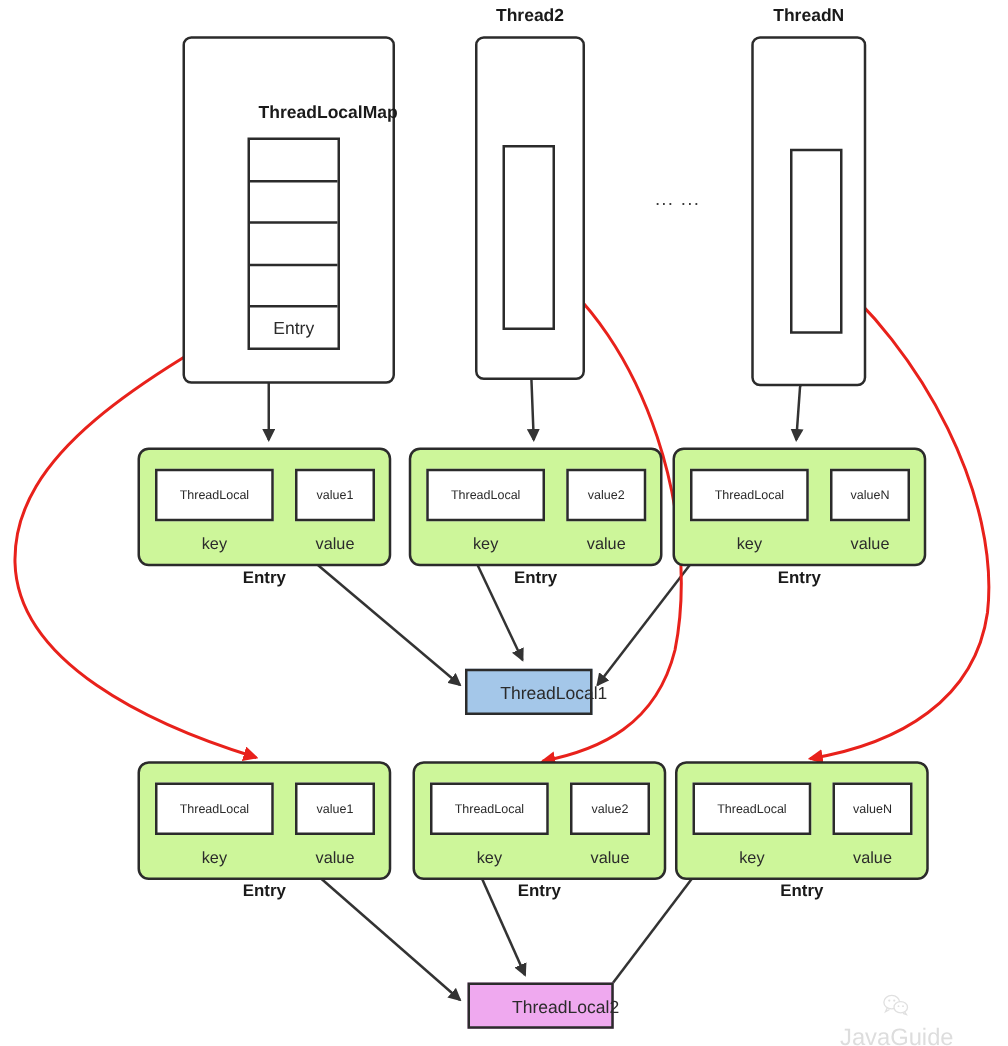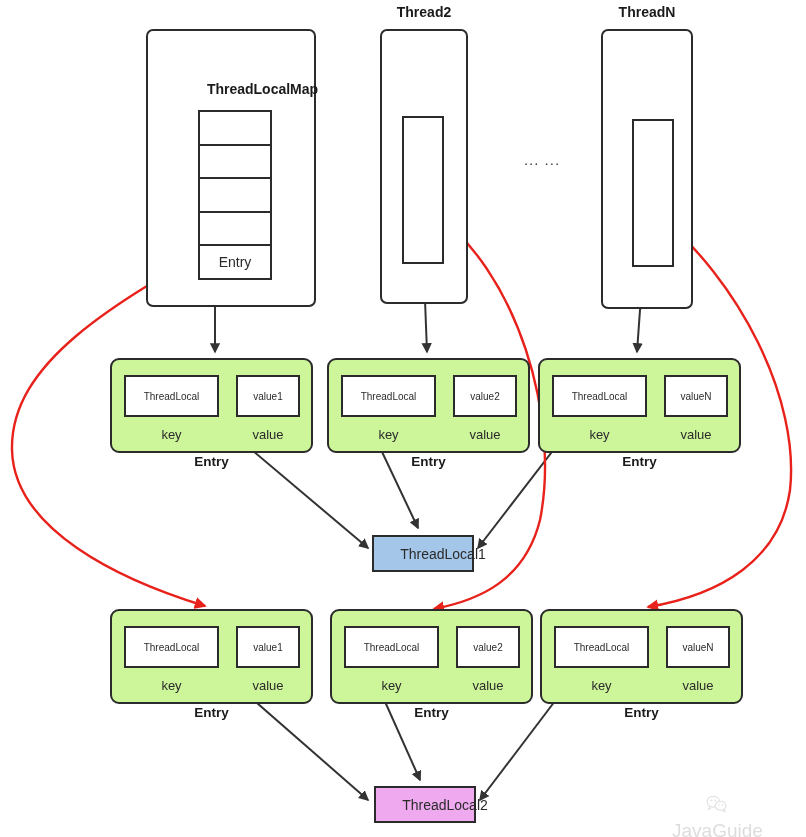--- a/index.html
+++ b/index.html
@@ -273,21 +273,21 @@
   <div class="entry-sublabel" style="left:456px; top:678px; width:64px;">value</div>
   <div class="entry-caption" style="left:330px; top:705px; width:203px;">Entry</div>
 
   <div class="entry-block" style="left:540px; top:609px; width:203px; height:95px;"></div>
   <div class="entry-slot" style="left:554px; top:626px; width:95px; height:42px;">ThreadLocal</div>
   <div class="entry-slot" style="left:666px; top:626px; width:64px; height:42px;">valueN</div>
   <div class="entry-sublabel" style="left:554px; top:678px; width:95px;">key</div>
   <div class="entry-sublabel" style="left:666px; top:678px; width:64px;">value</div>
   <div class="entry-caption" style="left:540px; top:705px; width:203px;">Entry</div>
 
-  <div class="target-node target-pink" style="left:374px; top:786px; width:102px; height:37px;">ThreadLocal2</div>
+  <div class="target-node target-pink" style="left:374px; top:786px; width:117px; height:37px;">ThreadLocal2</div>
 
   <div class="watermark" style="left:672px; top:795px;flex-direction:column;">
     <span style="display:inline-block; width:22px; height:18px;">
       <svg viewBox="0 0 24 20" width="22" height="18" xmlns="http://www.w3.org/2000/svg">
         <ellipse cx="8" cy="7.5" rx="7" ry="6" fill="none" stroke="#9a9a9a" stroke-width="1.2"></ellipse>
         <path d="M 4 12.5 L 2.5 16 L 6 14" fill="none" stroke="#9a9a9a" stroke-width="1.2"></path>
         <circle cx="5.8" cy="6" r="1" fill="#9a9a9a"></circle>
         <circle cx="10.2" cy="6" r="1" fill="#9a9a9a"></circle>
         <ellipse cx="16" cy="12" rx="6" ry="5" fill="#ffffff" stroke="#9a9a9a" stroke-width="1.2"></ellipse>
         <path d="M 19.5 16 L 21 18.5 L 18 17.5" fill="none" stroke="#9a9a9a" stroke-width="1.2"></path>

